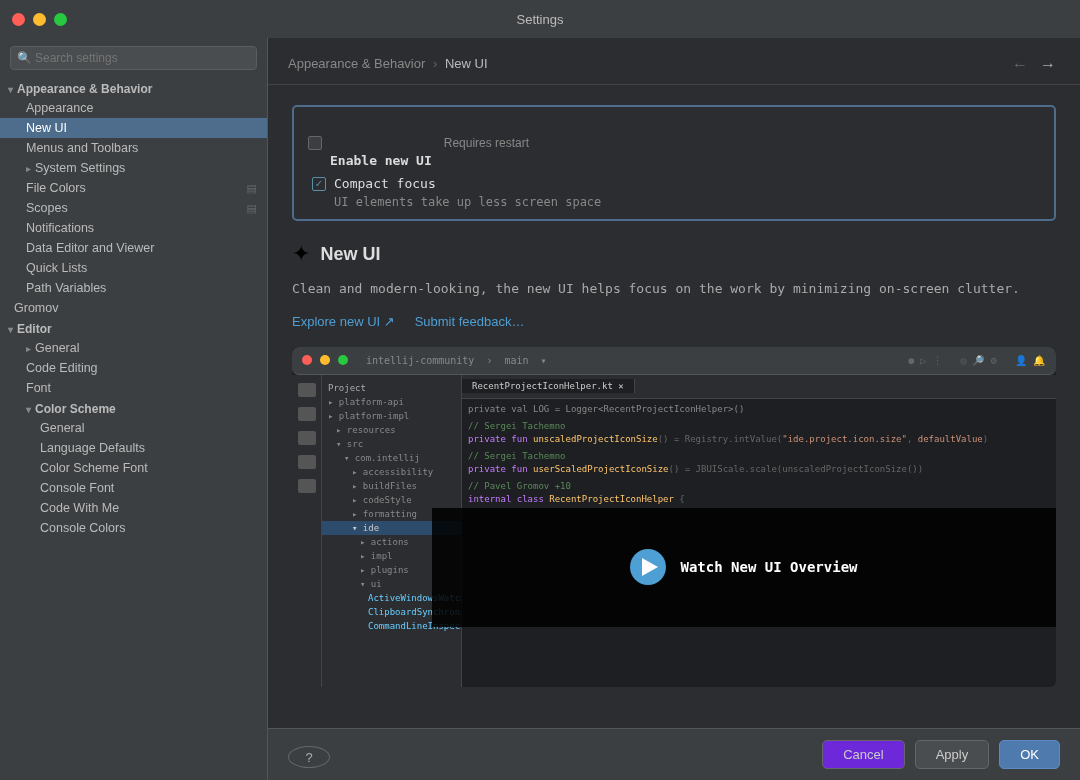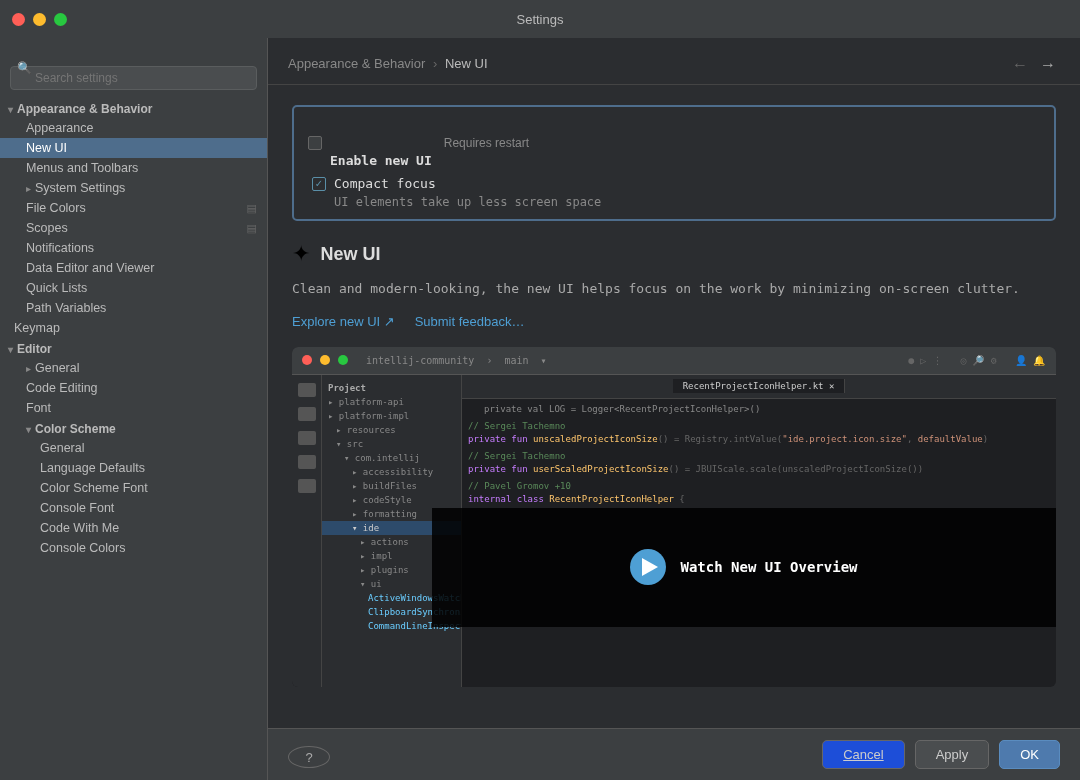--- a/index.html
+++ b/index.html
@@ -61,21 +61,20 @@
     }
     .search-input {
       width: 100%;
       background: #4a4d4f;
       border: 1px solid #5a5d5e;
       border-radius: 4px;
       color: #bbbbbb;
       font-size: 12px;
       padding: 4px 8px 4px 24px;
       outline: none;
-      margin-top: 20px;
     }
     .search-wrapper {
       position: relative;
     }
     .search-icon-wrap {
       position: absolute;
       left: 7px;
       top: 50%;
       transform: translateY(-50%);
       color: #888;
@@ -271,20 +270,21 @@
       font-size: 10px;
     }
     .mini-titlebar {
       height: 28px;
       background: #3c3f41;
       display: flex;
       align-items: center;
       gap: 8px;
       padding: 0 10px;
       border-bottom: 1px solid #555;
+      border-radius: 7px;
     }
     .mini-dot { width: 10px; height: 10px; border-radius: 50%; }
     .mini-dot-r { background: #ff5f57; }
     .mini-dot-y { background: #febc2e; }
     .mini-dot-g { background: #28c840; }
     .mini-branch {
       margin-left: 10px;
       color: #888;
       font-size: 10px;
     }
@@ -323,21 +323,20 @@
       white-space: nowrap;
       overflow: hidden;
     }
     .mini-file-item.selected { background: #2d4b6b; color: #ccc; }
     .mini-tab-bar {
       height: 24px;
       background: #2b2d30;
       display: flex;
       align-items: center;
       border-bottom: 1px solid #444;
-      justify-content: center;
     }
     .mini-tab {
       padding: 2px 10px;
       font-size: 9px;
       color: #888;
       border-right: 1px solid #444;
     }
     .mini-tab.active {
       background: #1e1f22;
       color: #ccc;
@@ -393,24 +392,23 @@
     }
     .btn {
       padding: 6px 20px;
       border-radius: 5px;
       font-size: 13px;
       cursor: pointer;
       border: none;
       font-family: inherit;
     }
     .btn-cancel {
-      background: #1d4ed8;
+      background: #6d28d9;
       color: #cccccc;
       border: 1px solid #666;
-      text-decoration: underline;
     }
     .btn-apply {
       background: #4a4d4f;
       color: #cccccc;
       border: 1px solid #666;
     }
     .btn-ok {
       background: #4e7aad;
       color: #ffffff;
       border: 1px solid #5a8cbf;
@@ -491,21 +489,21 @@
         <span>Data Editor and Viewer</span>
       </div>
       <div class="tree-item indent-1">
         <span>Quick Lists</span>
       </div>
       <div class="tree-item indent-1">
         <span>Path Variables</span>
       </div>
 
       <div class="tree-item" style="padding-left:14px;">
-        <span>Keymap</span>
+        <span>Gromov</span>
       </div>
 
       <div class="tree-group">
         <span class="collapse-icon">▾</span>
         <span>Editor</span>
       </div>
       <div class="tree-item indent-1">
         <span class="collapse-icon">▸</span>
         <span>General</span>
       </div>
@@ -593,21 +591,21 @@
 
             <div class="mini-sidebar">
               <div class="mini-sidebar-icon"></div>
               <div class="mini-sidebar-icon"></div>
               <div class="mini-sidebar-icon"></div>
               <div class="mini-sidebar-icon"></div>
               <div class="mini-sidebar-icon"></div>
             </div>
 
             <div class="mini-file-tree">
-              <div class="mini-file-item" style="color:#aaa;font-weight:bold;">Project</div>
+              <div class="mini-file-item" style="color:#aaa;font-weight:normal;">Project</div>
               <div class="mini-file-item">▸ platform-api</div>
               <div class="mini-file-item">▸ platform-impl</div>
               <div class="mini-file-item" style="padding-left:14px;">▸ resources</div>
               <div class="mini-file-item" style="padding-left:14px;">▾ src</div>
               <div class="mini-file-item" style="padding-left:22px;">▾ com.intellij</div>
               <div class="mini-file-item" style="padding-left:30px;">▸ accessibility</div>
               <div class="mini-file-item" style="padding-left:30px;">▸ buildFiles</div>
               <div class="mini-file-item" style="padding-left:30px;">▸ codeStyle</div>
               <div class="mini-file-item" style="padding-left:30px;">▸ formatting</div>
               <div class="mini-file-item selected" style="padding-left:30px;">▾ ide</div>
@@ -620,21 +618,21 @@
               <div class="mini-file-item" style="padding-left:46px;color:#6acdff;">CommandLineInspectionReporter</div>
             </div>
 
             <div style="flex:1;display:flex;flex-direction:column;overflow:hidden;">
               <div class="mini-tab-bar">
                 <div class="mini-tab active">RecentProjectIconHelper.kt ✕</div>
               </div>
               <div style="flex:1;padding:4px 6px;overflow:hidden;position:relative;">
 
                 <div style="color:#666;font-size:9px;line-height:13px;">
-                  <div style="color:#888;margin-left:16px;">private val LOG = Logger&lt;RecentProjectIconHelper&gt;()</div>
+                  <div style="color:#888;">private val LOG = Logger&lt;RecentProjectIconHelper&gt;()</div>
                   <div style="color:#5a8a5a;margin-top:4px;">// Sergei Tachemno</div>
                   <div><span style="color:#c77dff;">private fun</span> <span style="color:#ffc66d;">unscaledProjectIconSize</span>() = Registry.intValue(<span style="color:#ce9178;">"ide.project.icon.size"</span>, <span style="color:#ce9178;">defaultValue</span>)</div>
                   <div style="color:#5a8a5a;margin-top:4px;">// Sergei Tachemno</div>
                   <div><span style="color:#c77dff;">private fun</span> <span style="color:#ffc66d;">userScaledProjectIconSize</span>() = JBUIScale.scale(unscaledProjectIconSize())</div>
                   <div style="color:#5a8a5a;margin-top:4px;">// Pavel Gromov +10</div>
                   <div><span style="color:#c77dff;">internal class</span> <span style="color:#ffc66d;">RecentProjectIconHelper</span> {</div>
                 </div>
               </div>
             </div>
           </div>

